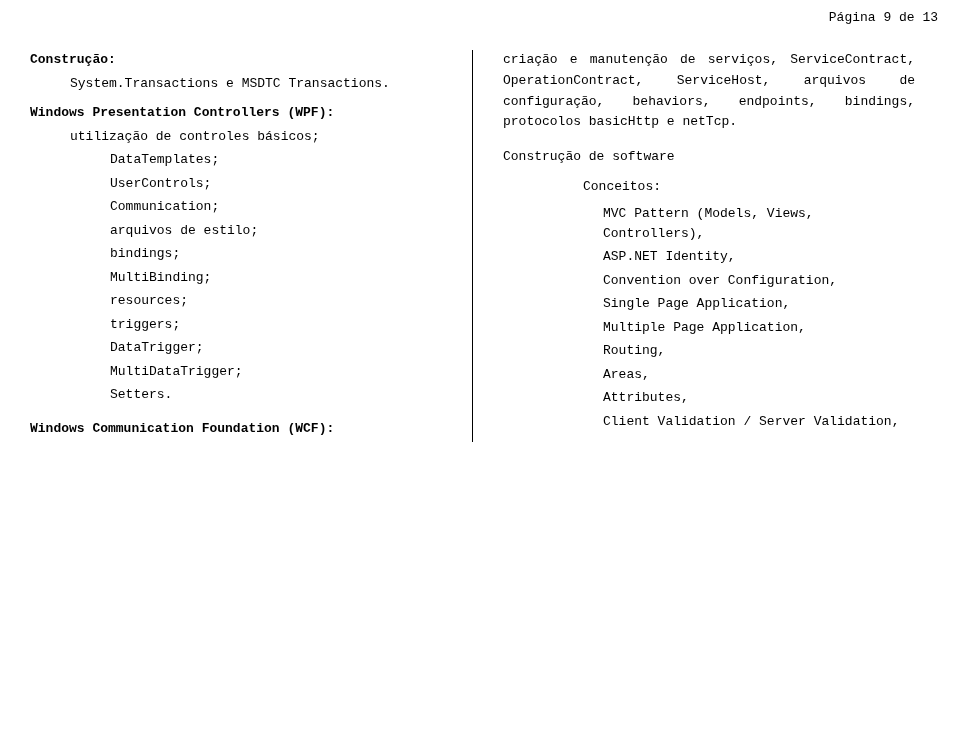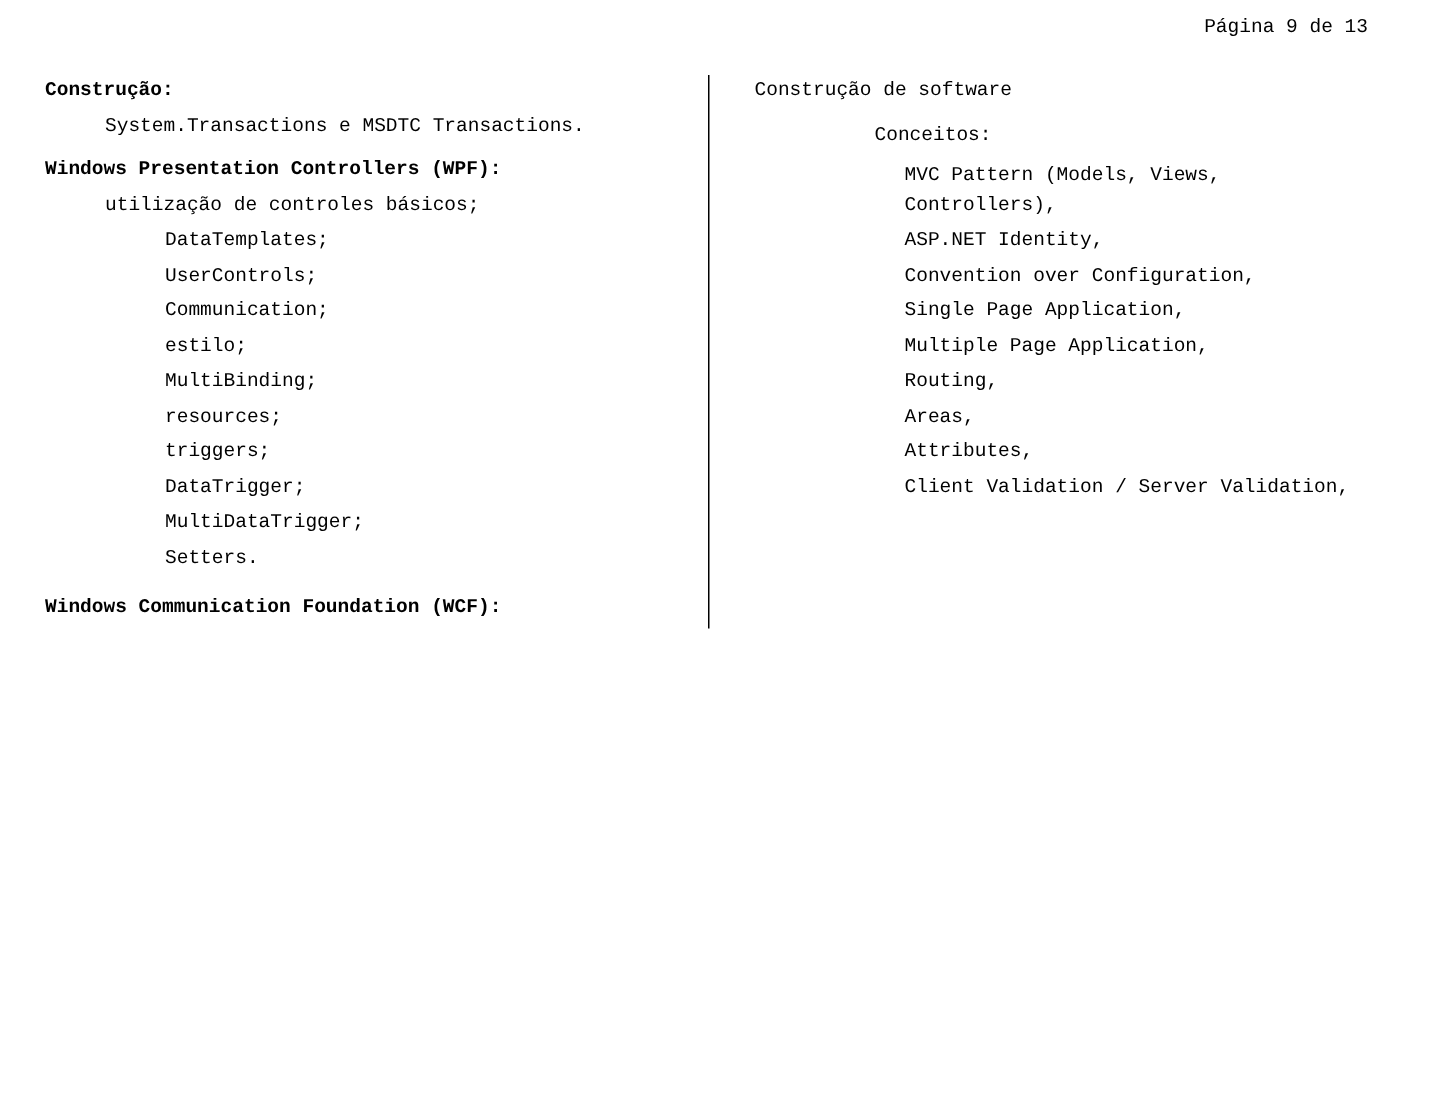--- a/index.html
+++ b/index.html
@@ -18,21 +18,21 @@
     .page {
       width: 960px;
       min-height: 734px;
       padding: 20px 30px;
       position: relative;
     }
 
     .page-number {
       position: absolute;
       top: 10px;
-      right: 48px;
+      right: 22px;
       font-size: 13px;
     }
 
     .columns {
       display: flex;
       margin-top: 30px;
     }
 
     .left-col {
       width: 48%;
@@ -98,38 +98,40 @@
 
       <div class="line" style="margin-top:10px;">
         <span class="section-title">Windows Presentation Controllers (WPF):</span>
       </div>
       <div class="line indent-1">utilização de controles básicos;</div>
 
       <div id="left-items-container">
       <div class="line indent-2">DataTemplates;</div>
           <div class="line indent-2">UserControls;</div>
           <div class="line indent-2">Communication;</div>
-          <div class="line indent-2">estilo;</div>
+          <div class="line indent-2">arquivos de estilo;</div>
+          <div class="line indent-2">bindings;</div>
           <div class="line indent-2">MultiBinding;</div>
           <div class="line indent-2">resources;</div>
           <div class="line indent-2">triggers;</div>
           <div class="line indent-2">DataTrigger;</div>
           <div class="line indent-2">MultiDataTrigger;</div>
           <div class="line indent-2">Setters.</div>
         </div>
 
       <div class="line" style="margin-top:14px;">
         <span class="section-title">Windows Communication Foundation (WCF):</span>
       </div>
     </div>
 
     <div class="divider"></div>
 
     <div class="right-col">
 
+      <div class="right-aligned-block">criação e manutenção de serviços, ServiceContract, OperationContract, ServiceHost, arquivos de configuração, behaviors, endpoints, bindings, protocolos basicHttp e netTcp.</div>
 
       <div class="line" style="margin-bottom:10px;">Construção de software</div>
 
 
       <div class="line indent-2" style="margin-bottom:8px;">Conceitos:</div>
 
       <div id="right-items-container">
       <div class="line sub-item-2" style="margin-left: 100px; margin-bottom: 4px;">MVC Pattern (Models, Views, Controllers),</div>
           <div class="line sub-item-2" style="margin-left: 100px; margin-bottom: 4px;">ASP.NET Identity,</div>
           <div class="line sub-item-2" style="margin-left: 100px; margin-bottom: 4px;">Convention over Configuration,</div>

